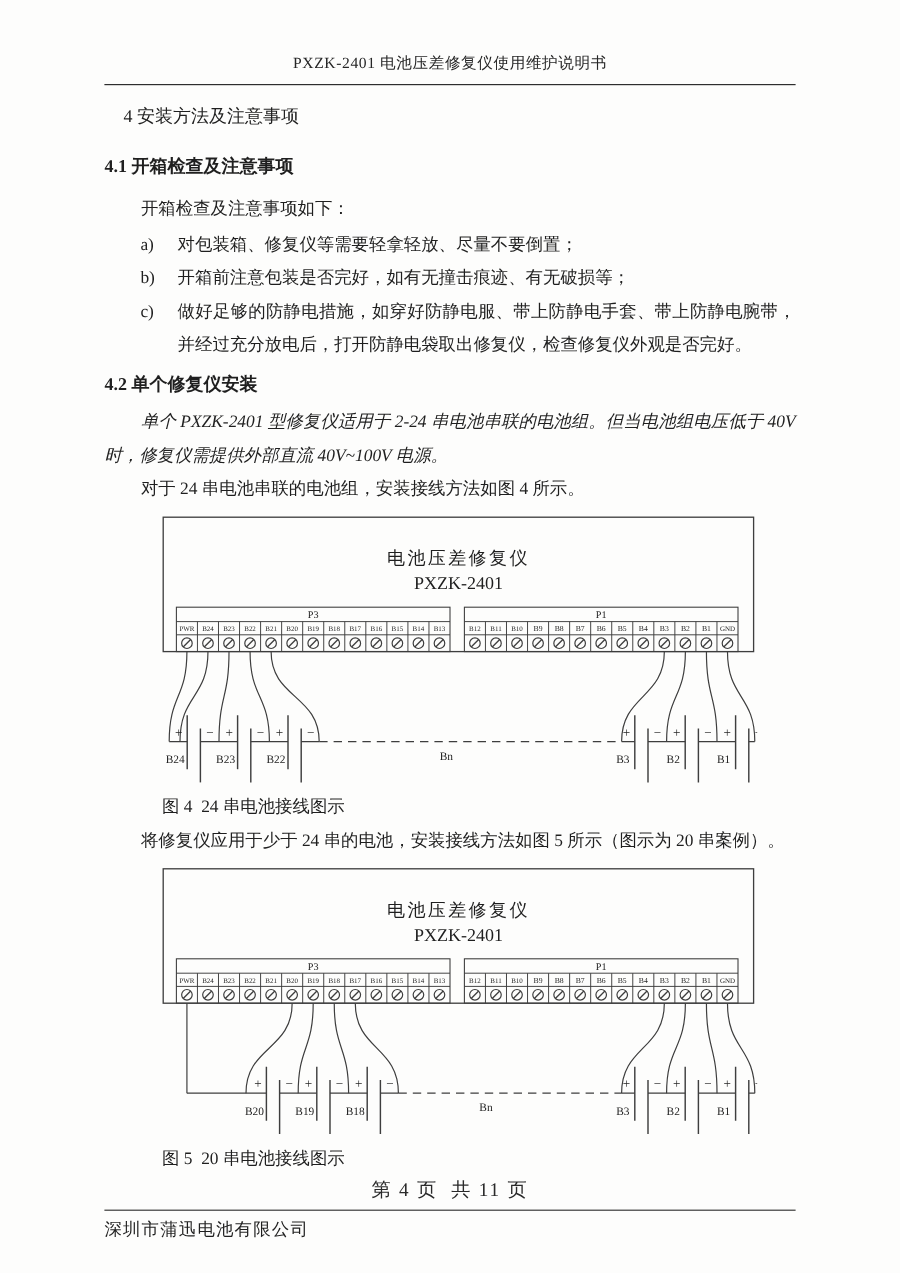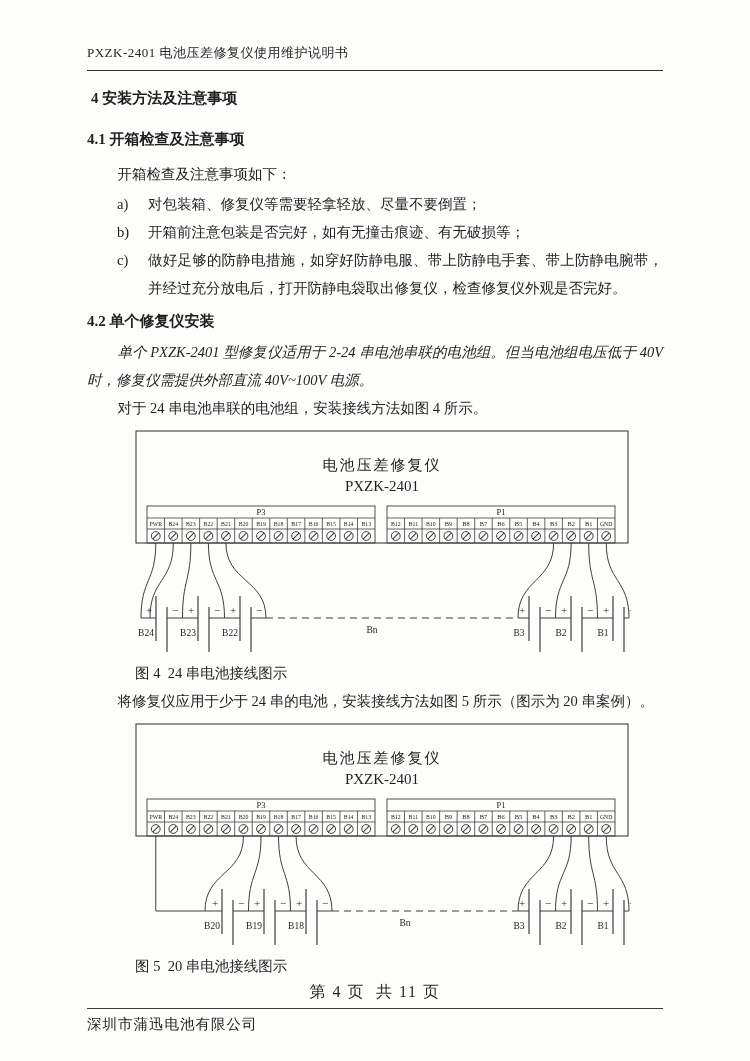--- a/index.html
+++ b/index.html
@@ -7,24 +7,24 @@
     position:relative;
     width:750px;height:1061px;
     margin:0 auto;
     background:#fdfdfc;
     font-family:"Liberation Serif","DejaVu Serif",serif;
     color:#1f1f1f;
     overflow:hidden;
   }
   
   .header{margin:0 87px;padding-top:44px;padding-bottom:8px;border-bottom:1.6px solid #2e2e2e;}
-  .header-title{font-size:13px;letter-spacing:0.5px;color:#262626;}
+  .header-title{text-align:center;font-size:13px;letter-spacing:0.5px;color:#262626;}
   
   .content{margin:0 87px;}
-  .h4{font-size:15px;font-weight:bold;margin:16px 0 0 4px;line-height:22px;}
+  .h4{font-size:15px;font-weight:normal;margin:16px 0 0 16px;line-height:22px;}
   .h41,.h42{font-size:15px;font-weight:bold;margin:19px 0 0 0;line-height:22px;}
   .h42{margin-top:8px;}
   p{margin:0;font-size:14.5px;line-height:28px;}
   .indent{text-indent:2.1em;}
   .mt10{margin-top:10px;}
   .mt6{margin-top:6px;font-style:italic;}
   .mt4{margin-top:4px;}
   .justify{text-align:justify;}
   .list{margin-top:2px;}
   .li{position:relative;padding-left:61px;font-size:14.5px;line-height:28px;}

